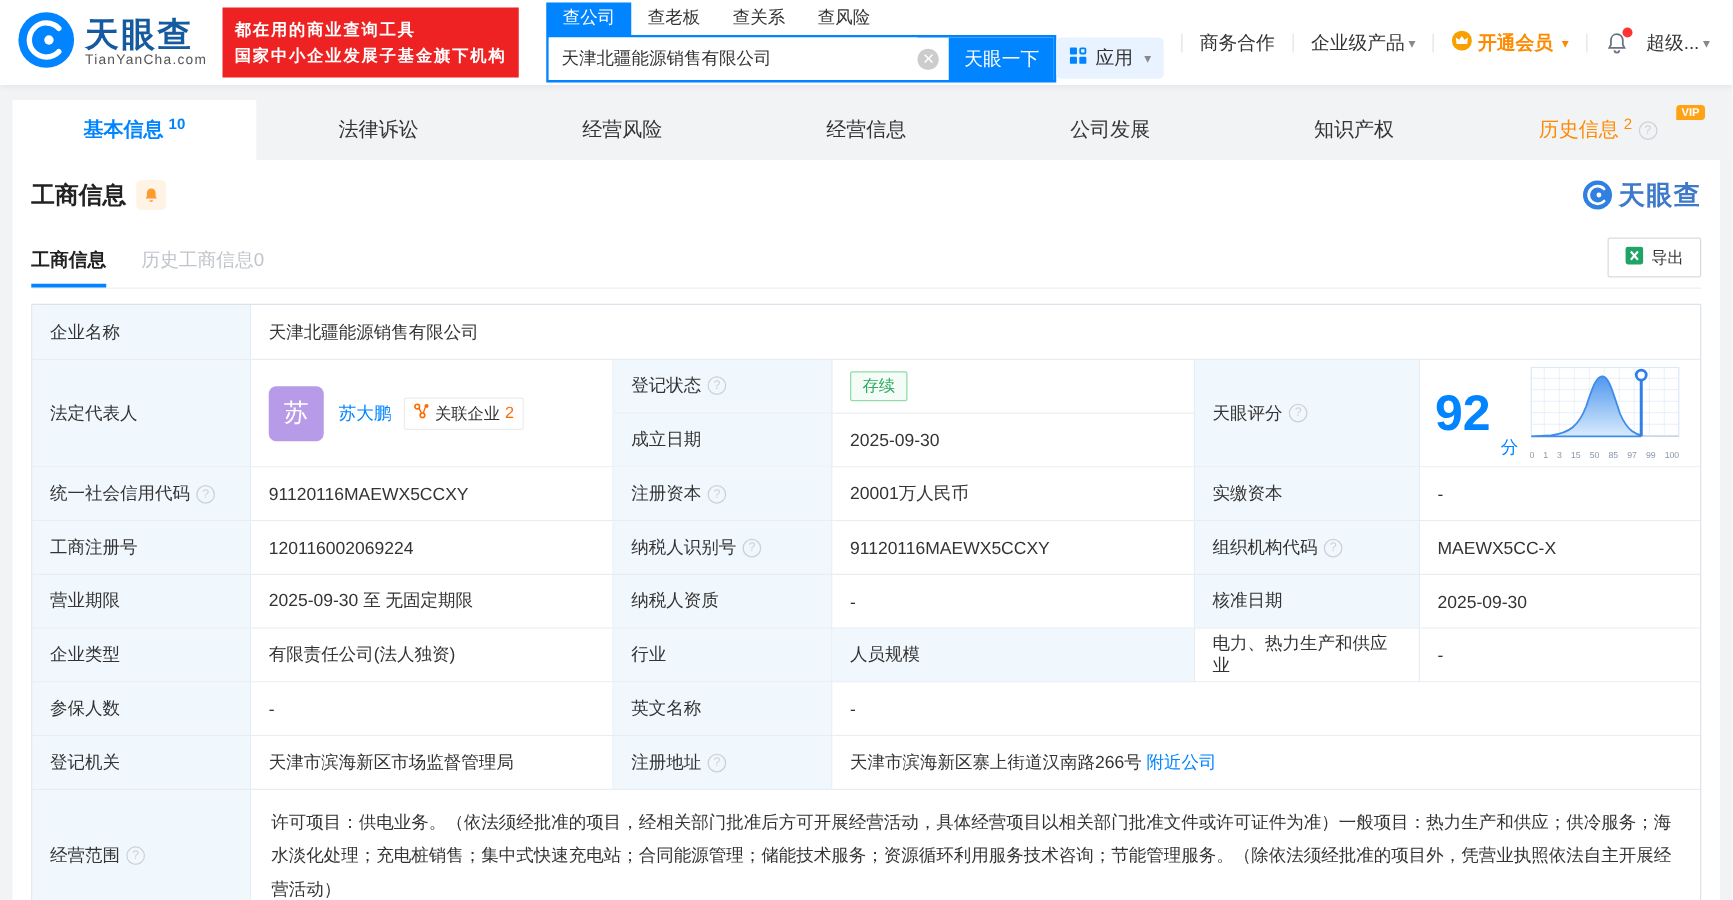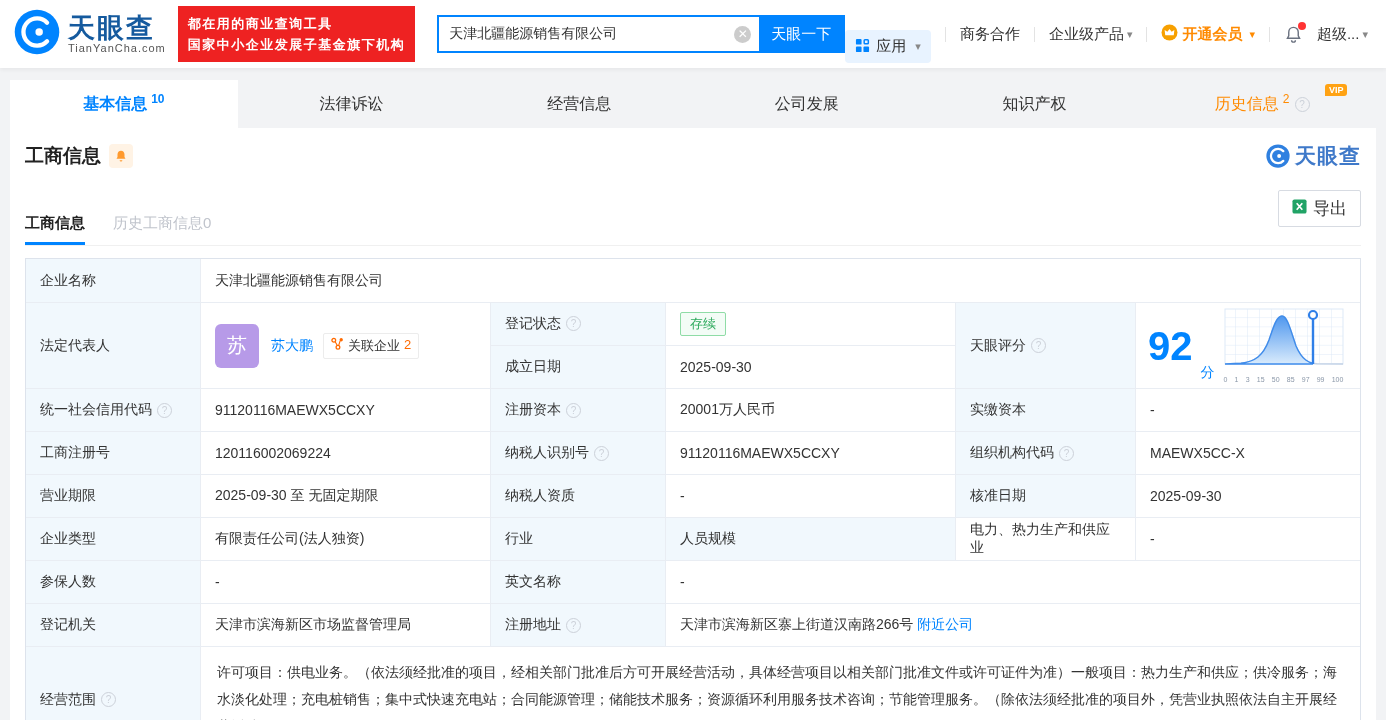--- a/index.html
+++ b/index.html
@@ -49,21 +49,21 @@
   .sec-title { font-size:19px; font-weight:bold; color:#222; }
   .sec-bell { width:24px; height:24px; background:#fff3e5; border-radius:4px; margin-left:8px; display:flex; align-items:center; justify-content:center; }
   .watermark { margin-left:auto; display:flex; align-items:center; gap:5px; }
   .watermark span { font-size:21px; font-weight:bold; color:#3f79c9; letter-spacing:1px; }
 
   .subtab-row { display:flex; align-items:flex-end; margin-top:20px; border-bottom:1px solid #f0f0f0; padding-bottom:0; }
   .subtab { font-size:15px; padding-bottom:12px; margin-right:28px; cursor:pointer; position:relative; color:#222; }
   .subtab.active { font-weight:bold; }
   .subtab.active::after { content:""; position:absolute; left:0; right:0; bottom:0; height:3px; background:#0084ff; }
   .subtab.dim { color:#c0c4cc; }
-  .export-btn { margin-left:auto; margin-bottom:18px; display:flex; align-items:center; gap:6px; border:1px solid #d7dbe2; border-radius:2px; background:#fff; padding:6px 13px; font-size:17px; color:#333; cursor:pointer; font-family:inherit; }
+  .export-btn { margin-left:auto; margin-bottom:8px; display:flex; align-items:center; gap:6px; border:1px solid #d7dbe2; border-radius:2px; background:#fff; padding:6px 13px; font-size:13px; color:#333; cursor:pointer; font-family:inherit; }
 
   
   .biz-table { margin-top:12px; display:grid; grid-template-columns:175px 290px 175px 290px 180px 1fr; grid-template-rows:44px 86px 43px 43px 43px 43px 43px 43px minmax(91px,auto); border:1px solid #dde3ec; font-size:14px; }
   .cell { border-right:1px solid #e9edf3; border-bottom:1px solid #e9edf3; display:flex; align-items:center; padding:0 14px; background:#fff; color:#333; overflow:hidden; }
   .cell.lb { background:#f1f8fd; }
   .cell.last-col { border-right:none; }
   .cell.bot { border-bottom:none; }
   .nested { display:grid; grid-template-columns:175px 1fr; grid-template-rows:1fr 1fr; padding:0; border-right:1px solid #e9edf3; border-bottom:1px solid #e9edf3; }
   .nested .sub { display:flex; align-items:center; padding:0 14px; }
   .nested .sub.top { border-bottom:1px solid #e9edf3; }
@@ -99,20 +99,26 @@
       <div class="cn">天眼查</div>
       <div class="en">TianYanCha.com</div>
     </span>
   </div>
   <div class="banner">
     <div>都在用的商业查询工具</div>
     <div>国家中小企业发展子基金旗下机构</div>
   </div>
 
   <div class="search-wrap">
+    <div class="search-tabs">
+      <div class="search-tab active">查公司</div>
+      <div class="search-tab">查老板</div>
+      <div class="search-tab">查关系</div>
+      <div class="search-tab">查风险</div>
+    </div>
     <div class="search-box">
       <input type="text" value="天津北疆能源销售有限公司" style="">
       <span class="clear-ic">✕</span>
       <button class="search-btn">天眼一下</button>
     </div>
   </div>
 
   <div class="top-nav">
     <div class="apps-btn caret">
       <span>
@@ -154,20 +160,21 @@
       </div>
   </div>
 </div>
 
 <div class="pagetabs">
   <div class="pagetab active">
     <span>基本信息</span>
       <span class="tab-count">10</span>
   </div>
   <div class="pagetab">法律诉讼</div>
+  <div class="pagetab">经营风险</div>
   <div class="pagetab">经营信息</div>
   <div class="pagetab">公司发展</div>
   <div class="pagetab">知识产权</div>
   <div class="pagetab history">
     <span class="vip-badge">VIP</span>
     <span>历史信息</span>
       <span class="tab-count">2</span>
     <span class="q-gray"></span>
   </div>
 </div>

